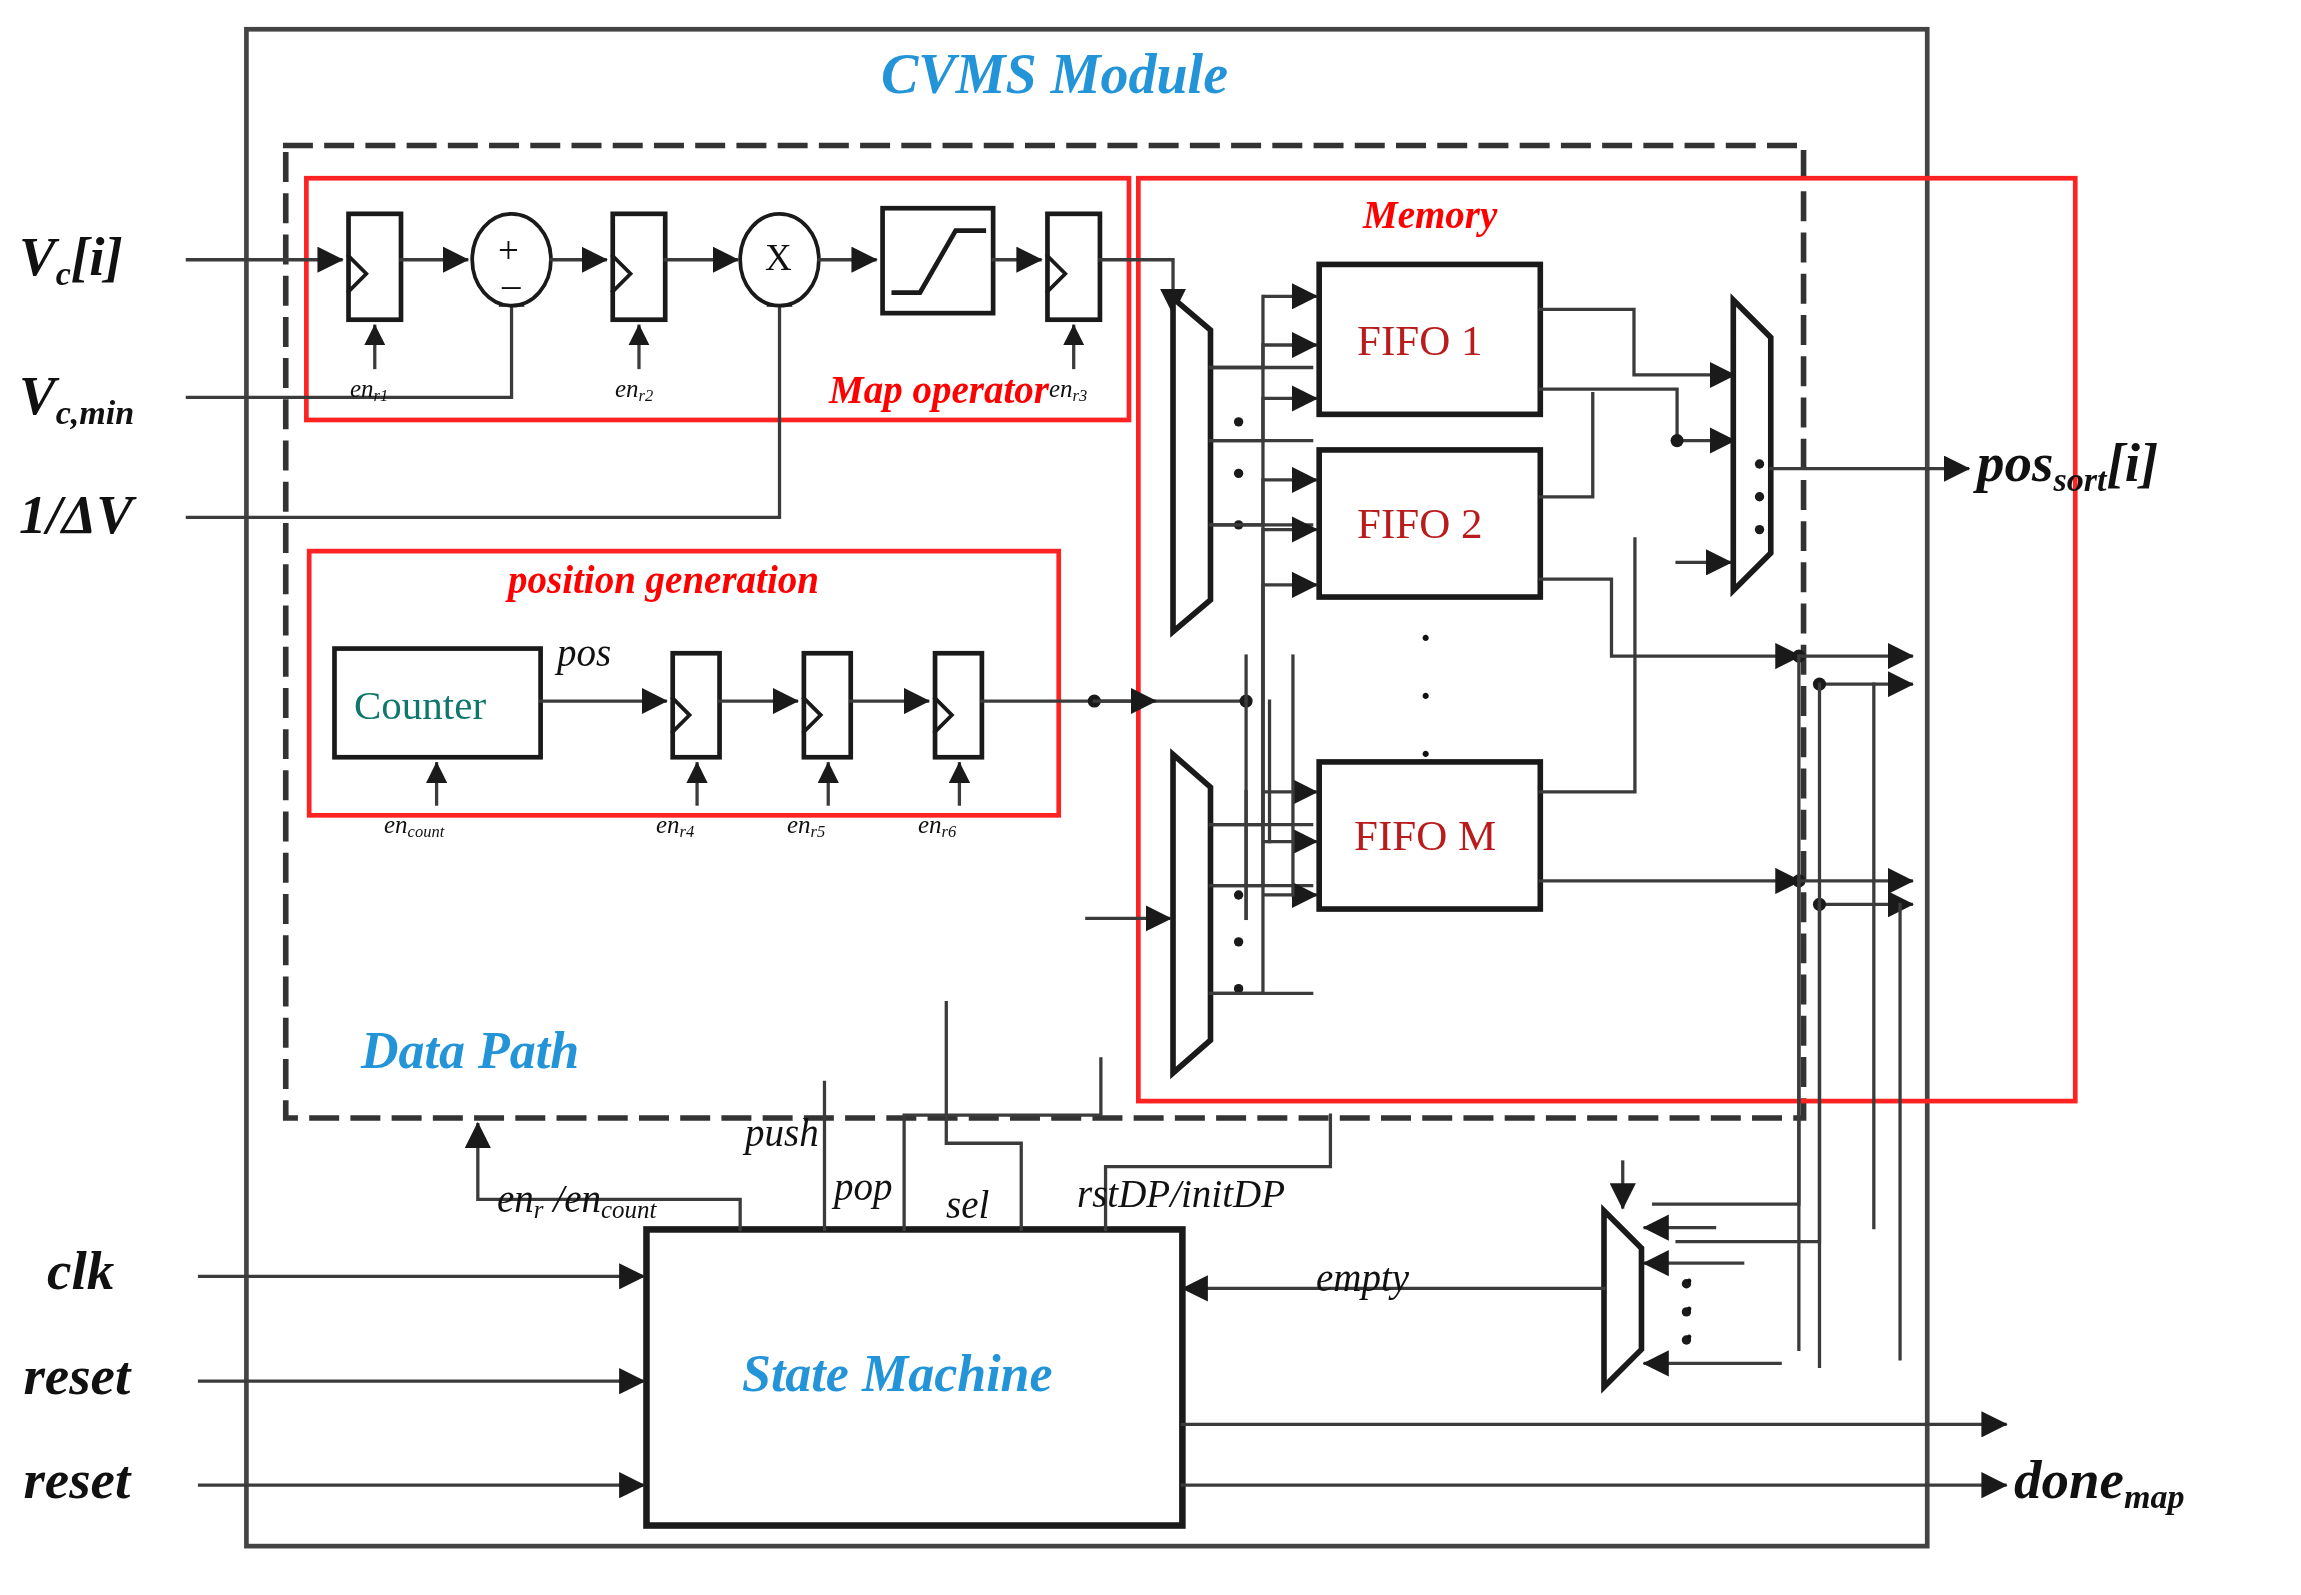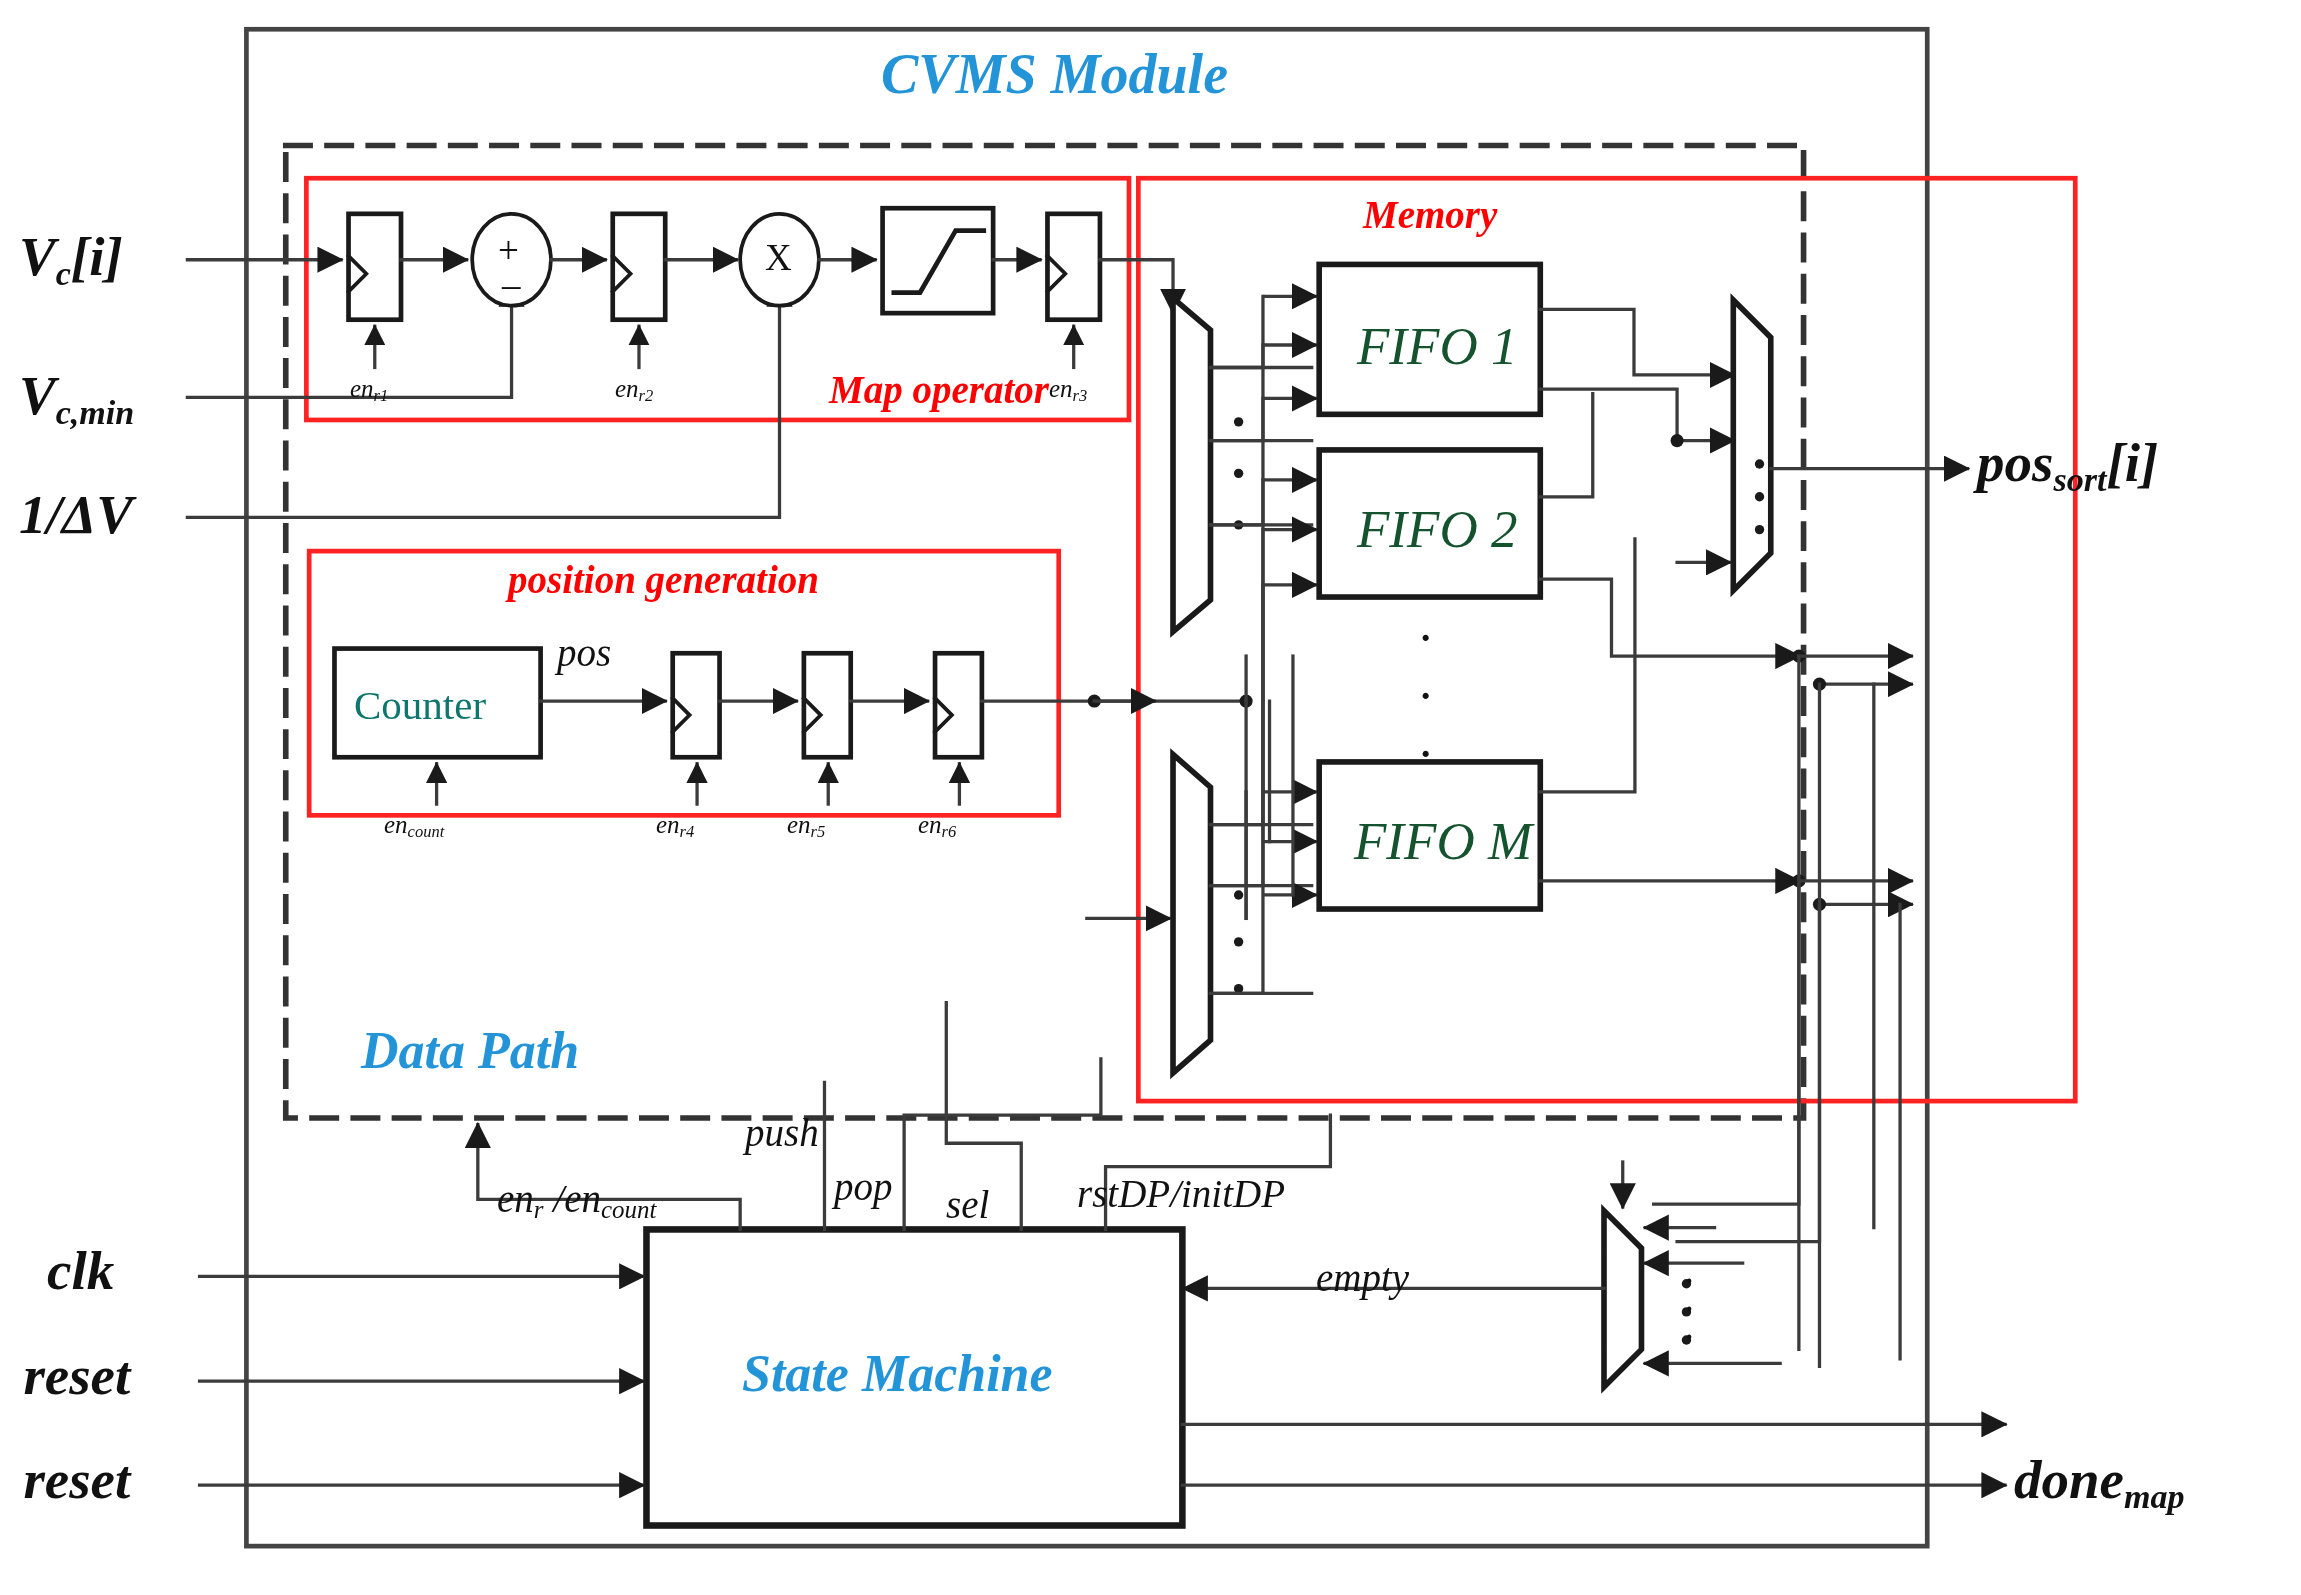--- a/index.html
+++ b/index.html
@@ -8,21 +8,21 @@
   svg{position:absolute;left:0;top:0;width:2302px;height:1596px;}
   .lbl{position:absolute;white-space:nowrap;font-family:"Liberation Serif",serif;}
   .io{font-style:italic;font-weight:bold;font-size:55px;color:#111;}
   .iosub{font-size:0.62em;vertical-align:-0.28em;font-style:italic;}
   .blue{color:#2494d8;font-style:italic;font-weight:bold;}
   .red{color:#ff0000;font-style:italic;font-weight:bold;}
   .en{font-style:italic;font-size:25px;color:#111;}
   .ensub{font-size:0.66em;vertical-align:-0.25em;}
   .sig{font-style:italic;font-size:39px;color:#111;}
   .sigsub{font-size:0.64em;vertical-align:-0.25em;}
-  .fifo{font-style:italic;font-size:53px;color:#14532d;}
+  .fifo{font-size:43px;color:#b91c1c;}
   .ctr{font-size:41px;color:#0f766e;}
 </style>
 </head>
 <body>
 
 <div id="stage">
 
 <svg viewBox="0 0 2457 1703" xmlns="http://www.w3.org/2000/svg">
   <defs>
     <marker id="ar" viewBox="0 0 10 10" refX="9" refY="5" markerWidth="8" markerHeight="8" orient="auto-start-reverse">

